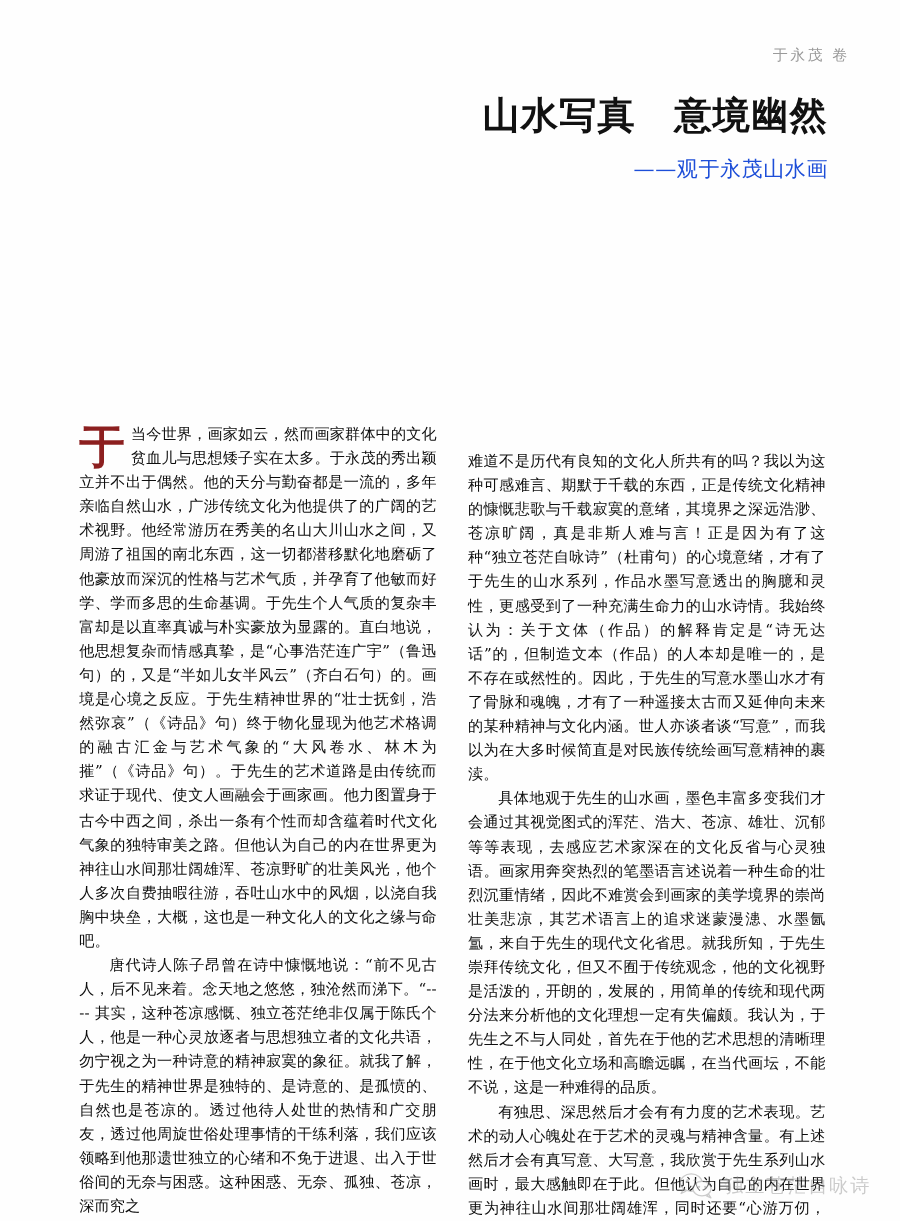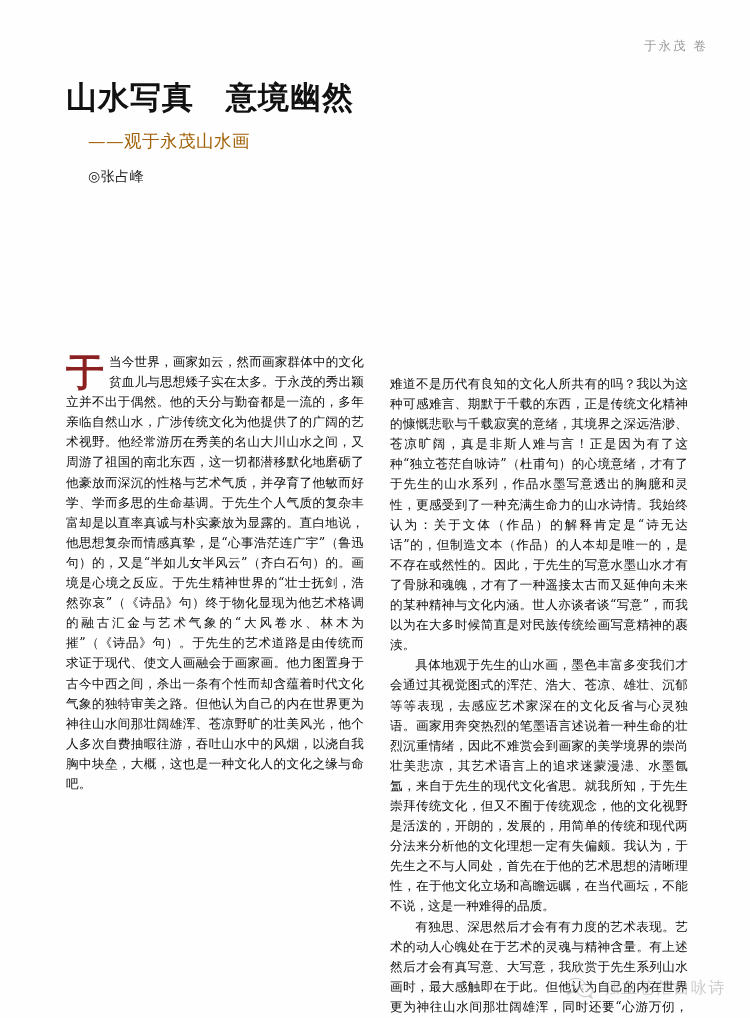--- a/index.html
+++ b/index.html
@@ -43,27 +43,29 @@
   }
   .doc-title {
     font-size: 31px;
     font-weight: bold;
     letter-spacing: 1px;
     line-height: 1.25;
     margin: 0;
     color: #111111;
     font-family: "DejaVu Serif", "Liberation Serif", serif;
     white-space: pre;
+    text-align: right;
   }
   .doc-subtitle {
     margin: 12px 0 0 22px;
     font-size: 17.5px;
     letter-spacing: 0.5px;
-    color: #a16207;
+    color: #1d4ed8;
     font-weight: normal;
+    text-align: right;
   }
   .doc-author {
     margin: 15px 0 0 22px;
     font-size: 14px;
     letter-spacing: 0.5px;
     color: #1a1a1a;
   }
 
   
   .columns {
@@ -134,27 +136,27 @@
 </head>
 <body>
 
 <div class="page">
 
   <div class="running-header">于永茂 卷</div>
 
   <div class="title-block">
     <h1 class="doc-title">山水写真　意境幽然</h1>
     <div class="doc-subtitle">——观于永茂山水画</div>
-    <div class="doc-author">◎张占峰</div>
   </div>
 
   <div class="columns">
 
     <div class="col">
       <p class="has-dropcap"><span class="dropcap">于</span><span>当今世界，画家如云，然而画家群体中的文化贫血儿与思想矮子实在太多。于永茂的秀出颖立并不出于偶然。他的天分与勤奋都是一流的，多年亲临自然山水，广涉传统文化为他提供了的广阔的艺术视野。他经常游历在秀美的名山大川山水之间，又周游了祖国的南北东西，这一切都潜移默化地磨砺了他豪放而深沉的性格与艺术气质，并孕育了他敏而好学、学而多思的生命基调。于先生个人气质的复杂丰富却是以直率真诚与朴实豪放为显露的。直白地说，他思想复杂而情感真挚，是“心事浩茫连广宇”（鲁迅句）的，又是“半如儿女半风云”（齐白石句）的。画境是心境之反应。于先生精神世界的“壮士抚剑，浩然弥哀”（《诗品》句）终于物化显现为他艺术格调的融古汇金与艺术气象的“大风卷水、林木为摧”（《诗品》句）。于先生的艺术道路是由传统而求证于现代、使文人画融会于画家画。他力图置身于古今中西之间，杀出一条有个性而却含蕴着时代文化气象的独特审美之路。但他认为自己的内在世界更为神往山水间那壮阔雄浑、苍凉野旷的壮美风光，他个人多次自费抽暇往游，吞吐山水中的风烟，以浇自我胸中块垒，大概，这也是一种文化人的文化之缘与命吧。</span></p>
+      <p>唐代诗人陈子昂曾在诗中慷慨地说：“前不见古人，后不见来着。念天地之悠悠，独沧然而涕下。“---- 其实，这种苍凉感慨、独立苍茫绝非仅属于陈氏个人，他是一种心灵放逐者与思想独立者的文化共语，勿宁视之为一种诗意的精神寂寞的象征。就我了解，于先生的精神世界是独特的、是诗意的、是孤愤的、自然也是苍凉的。透过他待人处世的热情和广交朋友，透过他周旋世俗处理事情的干练利落，我们应该领略到他那遗世独立的心绪和不免于进退、出入于世俗间的无奈与困惑。这种困惑、无奈、孤独、苍凉，深而究之</p>
     </div>
 
     <div class="col">
       <p class="cont">难道不是历代有良知的文化人所共有的吗？我以为这种可感难言、期默于千载的东西，正是传统文化精神的慷慨悲歌与千载寂寞的意绪，其境界之深远浩渺、苍凉旷阔，真是非斯人难与言！正是因为有了这种“独立苍茫自咏诗”（杜甫句）的心境意绪，才有了于先生的山水系列，作品水墨写意透出的胸臆和灵性，更感受到了一种充满生命力的山水诗情。我始终认为：关于文体（作品）的解释肯定是“诗无达话”的，但制造文本（作品）的人本却是唯一的，是不存在或然性的。因此，于先生的写意水墨山水才有了骨脉和魂魄，才有了一种遥接太古而又延伸向未来的某种精神与文化内涵。世人亦谈者谈“写意”，而我以为在大多时候简直是对民族传统绘画写意精神的裹渎。</p>
       <p>具体地观于先生的山水画，墨色丰富多变我们才会通过其视觉图式的浑茫、浩大、苍凉、雄壮、沉郁等等表现，去感应艺术家深在的文化反省与心灵独语。画家用奔突热烈的笔墨语言述说着一种生命的壮烈沉重情绪，因此不难赏会到画家的美学境界的崇尚壮美悲凉，其艺术语言上的追求迷蒙漫漶、水墨氤氲，来自于先生的现代文化省思。就我所知，于先生崇拜传统文化，但又不囿于传统观念，他的文化视野是活泼的，开朗的，发展的，用简单的传统和现代两分法来分析他的文化理想一定有失偏颇。我认为，于先生之不与人同处，首先在于他的艺术思想的清晰理性，在于他文化立场和高瞻远瞩，在当代画坛，不能不说，这是一种难得的品质。</p>
       <p>有独思、深思然后才会有有力度的艺术表现。艺术的动人心魄处在于艺术的灵魂与精神含量。有上述然后才会有真写意、大写意，我欣赏于先生系列山水画时，最大感触即在于此。但他认为自己的内在世界更为神往山水间那壮阔雄浑，同时还要“心游万仞，神骛八极”。</p>
     </div>
 
   </div>
 

